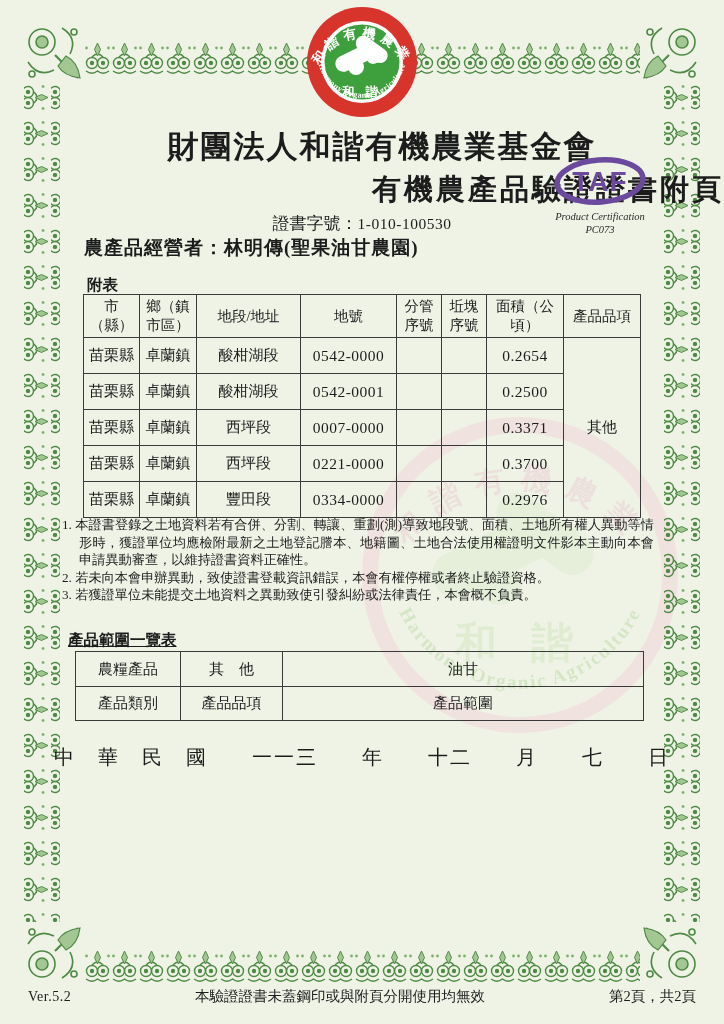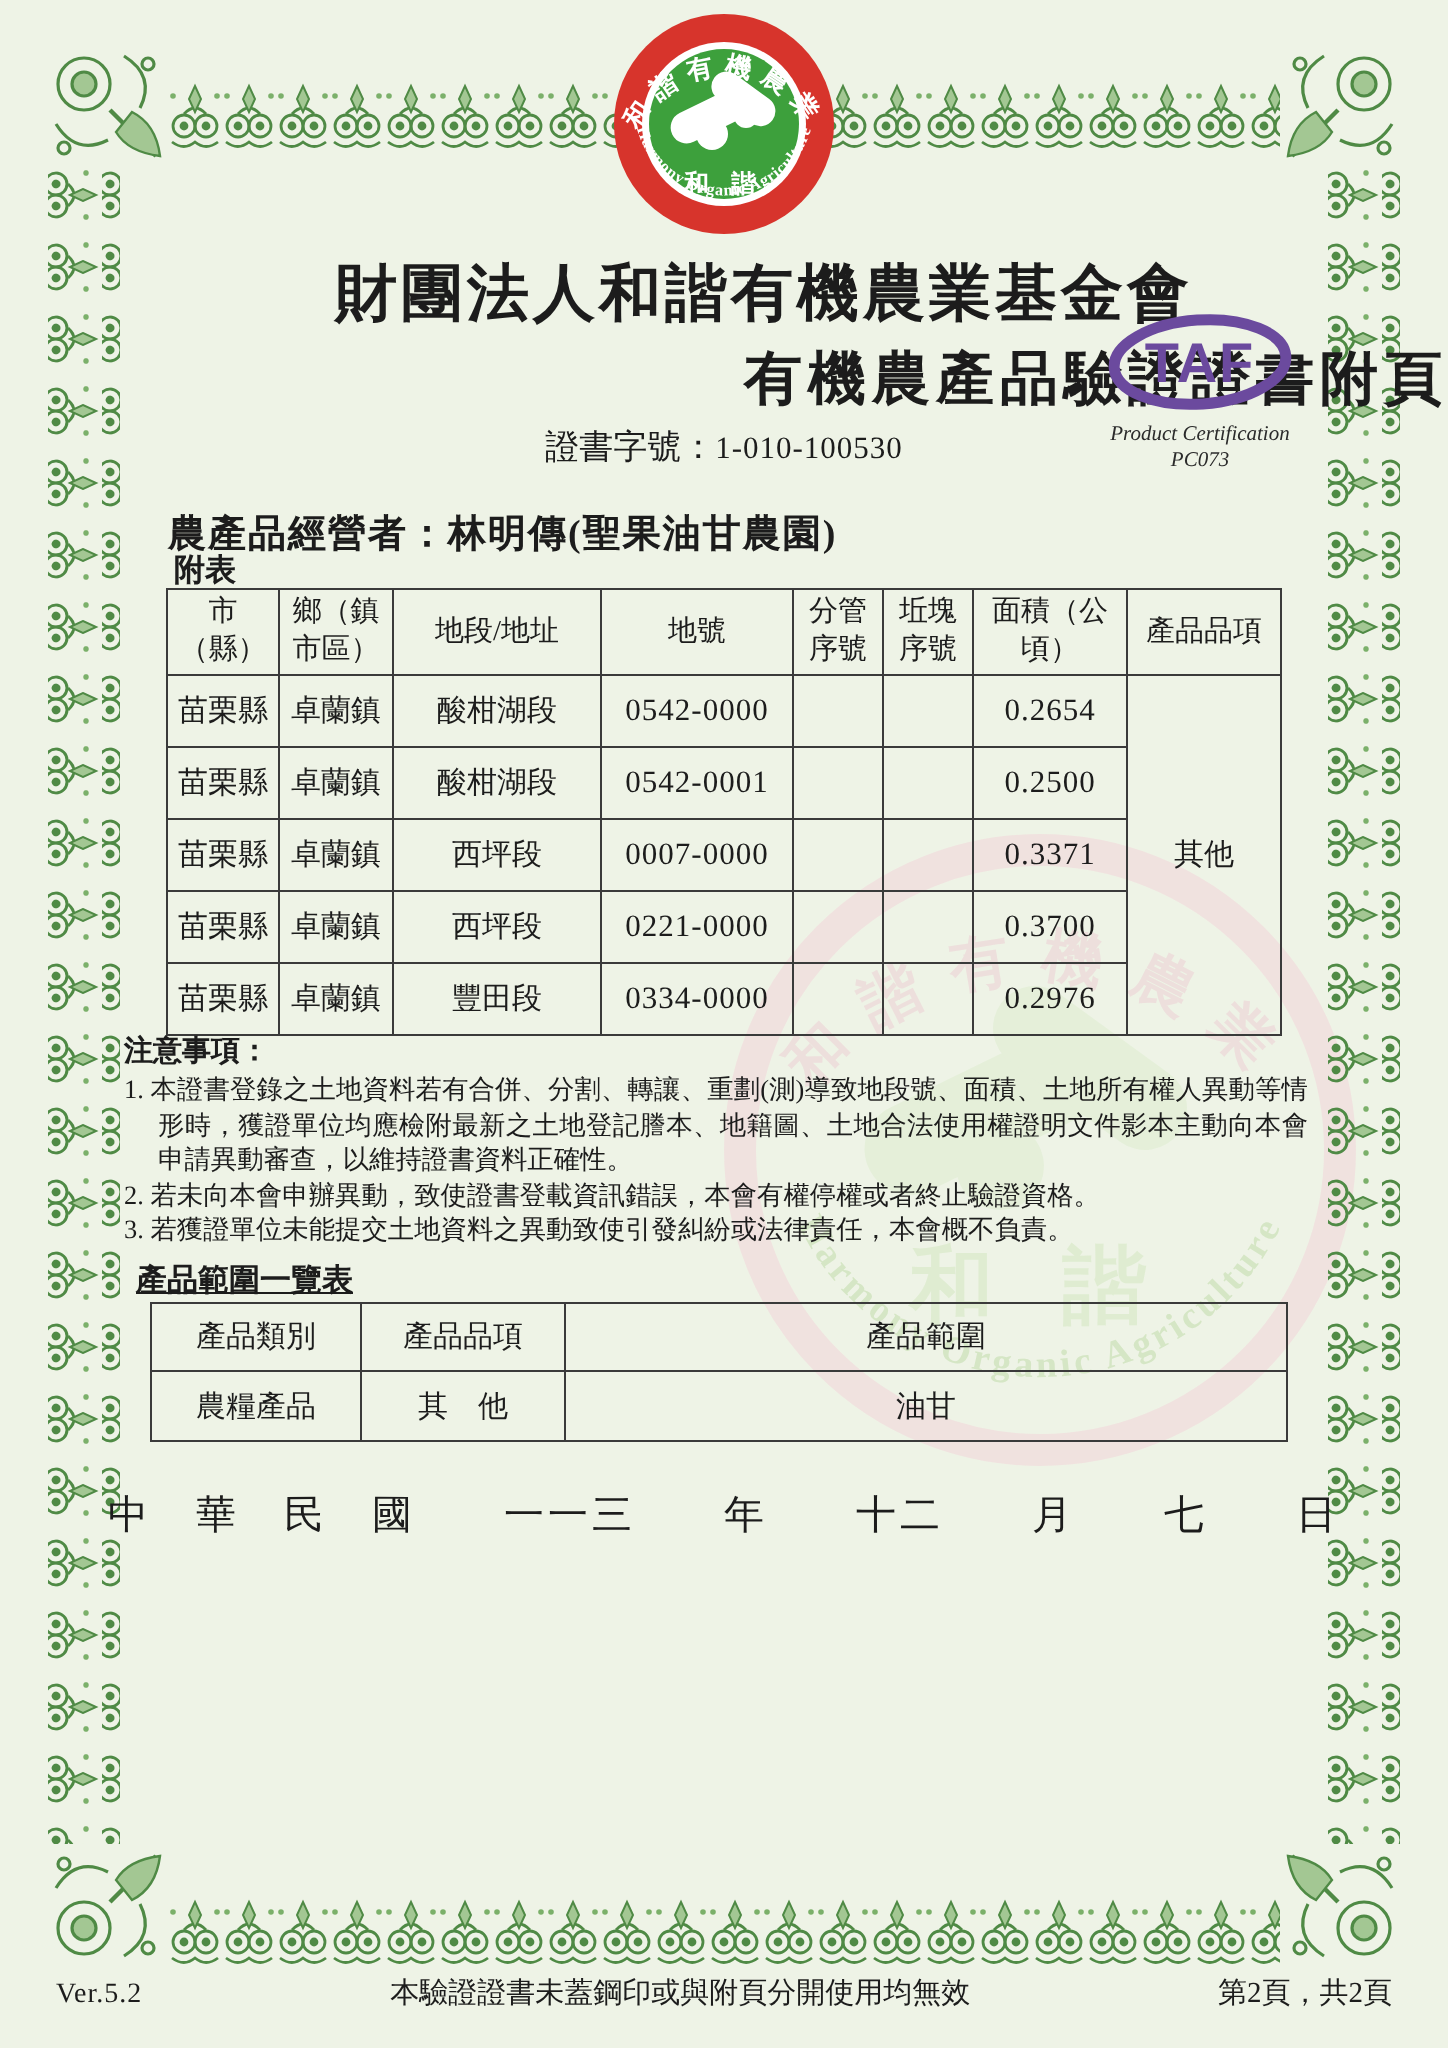--- a/index.html
+++ b/index.html
@@ -20,21 +20,21 @@
   .watermark{position:absolute;left:350px;top:405px;z-index:1;opacity:.8;}
   
   .logo{position:absolute;left:306px;top:6px;z-index:4;}
   .title{position:absolute;left:0;top:126px;width:100%;text-align:center;z-index:3;
          font-size:31px;font-weight:700;letter-spacing:2px;padding-left:20px;}
   .subtitle{position:absolute;left:0;top:170px;width:100%;text-align:right;z-index:3;
             font-size:29px;font-weight:700;letter-spacing:3px;}
   .certno{position:absolute;left:0;top:212px;width:100%;text-align:center;z-index:3;font-size:17px;}
   .taf{position:absolute;left:552px;top:156px;width:96px;text-align:center;z-index:4;}
   .taf-sub{font-size:10.5px;line-height:12px;color:#2b2b2b;margin-top:1px;font-style:italic;}
-  .operator{position:absolute;left:84px;top:254px;z-index:3;font-size:19px;font-weight:600;letter-spacing:1px;}
+  .operator{position:absolute;left:84px;top:235px;z-index:3;font-size:19px;font-weight:600;letter-spacing:1px;}
   
   .tbl-label{position:absolute;z-index:3;font-size:15.5px;font-weight:700;}
   .lbl-attach{left:87px;top:275px;}
   .lbl-scope{left:68px;top:630px;text-decoration:underline;}
   table{border-collapse:collapse;table-layout:fixed;z-index:3;position:absolute;background:transparent;}
   td,th{border:1.4px solid #3a3a3a;text-align:center;vertical-align:middle;
         font-weight:400;padding:0 2px;overflow:hidden;}
   .land-table{left:83px;top:294px;width:557px;font-size:15px;}
   .land-table th{height:42px;line-height:1.3;font-size:14.5px;}
   .land-table td{height:35px;}
@@ -275,43 +275,42 @@
       <td>豐田段</td>
       <td class="num">0334-0000</td>
       <td></td>
       <td></td>
       <td class="num">0.2976</td>
     </tr>
   </tbody>
     </table>
 
   <div class="notes">
-    <div class="notes-title">注意事項：</div>
     <div class="note-item">1. 本證書登錄之土地資料若有合併、分割、轉讓、重劃(測)導致地段號、面積、土地所有權人異動等情形時，獲證單位均應檢附最新之土地登記謄本、地籍圖、土地合法使用權證明文件影本主動向本會申請異動審查，以維持證書資料正確性。</div>
     <div class="note-item">2. 若未向本會申辦異動，致使證書登載資訊錯誤，本會有權停權或者終止驗證資格。</div>
     <div class="note-item">3. 若獲證單位未能提交土地資料之異動致使引發糾紛或法律責任，本會概不負責。</div>
   </div>
 
   <div class="tbl-label lbl-scope">產品範圍一覽表</div>
   <table class="scope-table">
     <colgroup>
         <col style="width:105px">
         <col style="width:102px">
         <col style="width:361px">
       </colgroup>
     <tbody>
         <tr>
+      <td>農糧產品</td>
+      <td>其　他</td>
+      <td>油甘</td>
+    </tr>
+    <tr>
       <th>產品類別</th>
       <th>產品品項</th>
       <th>產品範圍</th>
-    </tr>
-    <tr>
-      <td>農糧產品</td>
-      <td>其　他</td>
-      <td>油甘</td>
     </tr>
   </tbody>
     </table>
 
   <div class="dateline">中　華　民　國　　一一三　　年　　十二　　月　　七　　日</div>
 
   <div class="footer">
     <span class="ver">Ver.5.2</span>
     <span>本驗證證書未蓋鋼印或與附頁分開使用均無效</span>
     <span>第2頁，共2頁</span>

